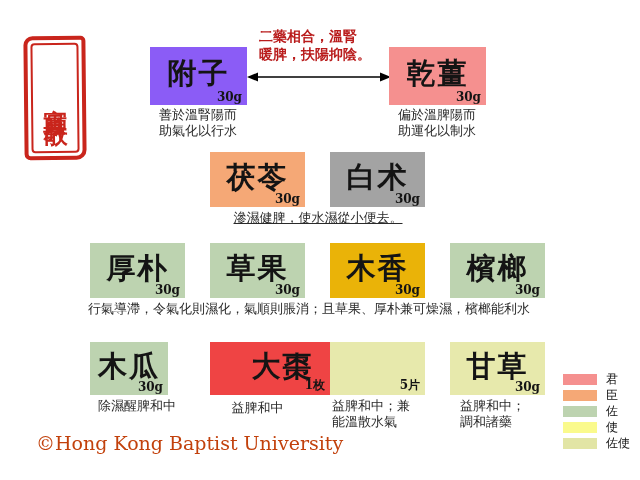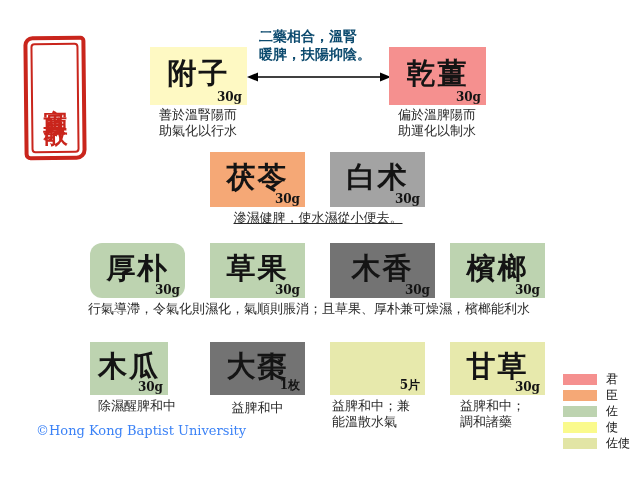--- a/index.html
+++ b/index.html
@@ -27,51 +27,51 @@
   .herb-name { font-size:29px; font-weight:bold; color:#141414; letter-spacing:2px; transform:translateY(-2px); }
   .herb-dose { position:absolute; right:5px; bottom:1px; font-size:12px; font-weight:bold; color:#141414; }
   
   .note {
     position:absolute; font-size:13px; line-height:16px; color:#2a2a2a;
     white-space:pre-line;
   }
   .center { text-align:center; }
   .arrow-label {
     position:absolute; left:259px; top:27px; width:140px;
-    font-size:14px; line-height:18px; font-weight:bold; color:#0c4a6e;
+    font-size:14px; line-height:18px; font-weight:bold; color:#b91c1c;
     white-space:pre-line;
   }
   .relation-arrow { position:absolute; left:246px; top:70px; }
   
   .legend { position:absolute; left:563px; top:371px; }
   .legend-row { display:flex; align-items:center; height:16px; }
   .legend-swatch { width:34px; height:11px; flex:0 0 auto; }
   .legend-label { margin-left:9px; font-size:12px; color:#111; white-space:nowrap; }
   
-  .copyright { position:absolute; left:36px; top:423px; font-size:13px; color:#3b82f6; }
+  .copyright { position:absolute; left:36px; top:432px; font-size:19px; color:#c2410c; }
 </style>
 </head>
 <body>
 
 <div class="stage">
 
   <div class="seal">
     <div class="seal-inner"></div>
     <div class="seal-title">實脾散</div>
   </div>
 
   <div class="arrow-label">二藥相合，溫腎
 暖脾，扶陽抑陰。</div>
   <svg class="relation-arrow" width="146" height="14" viewBox="0 0 146 14">
     <line x1="9" y1="7" x2="137" y2="7" stroke="#000" stroke-width="1.6"></line>
     <polygon points="1,7 12,2.5 12,11.5" fill="#000"></polygon>
     <polygon points="145,7 134,2.5 134,11.5" fill="#000"></polygon>
   </svg>
 
-  <div class="herb" style="left: 150px; top: 47px; width: 97px; height: 58px; background: #fef9c3;">
+  <div class="herb" style="left: 150px; top: 47px; width: 97px; height: 58px; background: #8b5cf6;">
     <span class="herb-name">附子</span>
     <span class="herb-dose">30g</span>
   </div>
   <div class="herb" style="left: 389px; top: 47px; width: 97px; height: 58px; background: rgb(245, 144, 143);">
     <span class="herb-name">乾薑</span>
     <span class="herb-dose">30g</span>
   </div>
   <div class="note center" style="left:385px;top:107px;width:104px;">偏於溫脾陽而
 助運化以制水</div>
   <div class="note center" style="left:146px;top:107px;width:104px;">善於溫腎陽而
@@ -80,43 +80,43 @@
   <div class="herb" style="left: 210px; top: 152px; width: 95px; height: 55px; background: rgb(245, 168, 118);">
     <span class="herb-name">茯苓</span>
     <span class="herb-dose">30g</span>
   </div>
   <div class="herb" style="left: 330px; top: 152px; width: 95px; height: 55px; background: #a3a3a3;">
     <span class="herb-name">白术</span>
     <span class="herb-dose">30g</span>
   </div>
   <div class="note center" style="left:170px;top:210px;width:296px;text-decoration:underline;">滲濕健脾，使水濕從小便去。</div>
 
-  <div class="herb" style="left: 90px; top: 243px; width: 95px; height: 55px; background: rgb(189, 211, 176); border-radius: 12px;">
+  <div class="herb" style="left: 90px; top: 243px; width: 95px; height: 55px; background: rgb(189, 211, 176);">
     <span class="herb-name">厚朴</span>
     <span class="herb-dose">30g</span>
   </div>
   <div class="herb" style="left: 210px; top: 243px; width: 95px; height: 55px; background: rgb(189, 211, 176);">
     <span class="herb-name">草果</span>
     <span class="herb-dose">30g</span>
   </div>
-  <div class="herb" style="left: 330px; top: 243px; width: 105px; height: 55px; background: #737373;">
+  <div class="herb" style="left: 330px; top: 243px; width: 95px; height: 55px; background: #eab308;">
     <span class="herb-name">木香</span>
     <span class="herb-dose">30g</span>
   </div>
   <div class="herb" style="left: 450px; top: 243px; width: 95px; height: 55px; background: rgb(189, 211, 176);">
     <span class="herb-name">檳榔</span>
     <span class="herb-dose">30g</span>
   </div>
   <div class="note" style="left:88px;top:301px;width:470px;">行氣導滯，令氣化則濕化，氣順則脹消；且草果、厚朴兼可燥濕，檳榔能利水</div>
 
   <div class="herb" style="left: 90px; top: 342px; width: 78px; height: 53px; background: rgb(189, 211, 176);">
     <span class="herb-name">木瓜</span>
     <span class="herb-dose">30g</span>
   </div>
-  <div class="herb" style="left: 210px; top: 342px; width: 95px; height: 53px; background: #737373;">
+  <div class="herb" style="left: 210px; top: 342px; width: 95px; height: 53px; background: #ef4444; padding-left: 25px;">
     <span class="herb-name">大棗</span>
     <span class="herb-dose">1枚</span>
   </div>
   <div class="herb" style="left: 330px; top: 342px; width: 95px; height: 53px; background: rgb(231, 233, 172);">
     <span class="herb-dose">5片</span>
   </div>
   <div class="herb" style="left: 450px; top: 342px; width: 95px; height: 53px; background: rgb(231, 233, 172);">
     <span class="herb-name">甘草</span>
     <span class="herb-dose">30g</span>
   </div>

